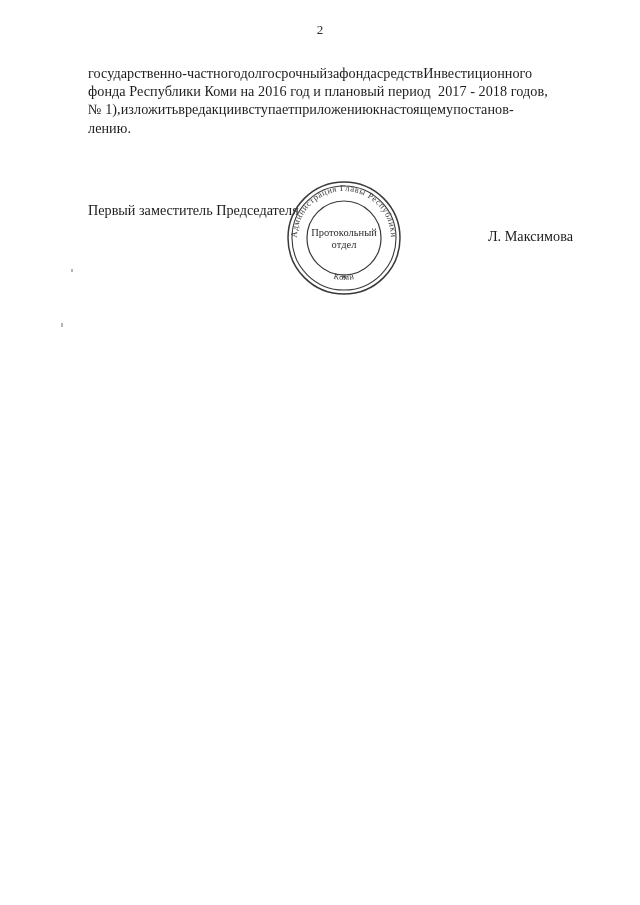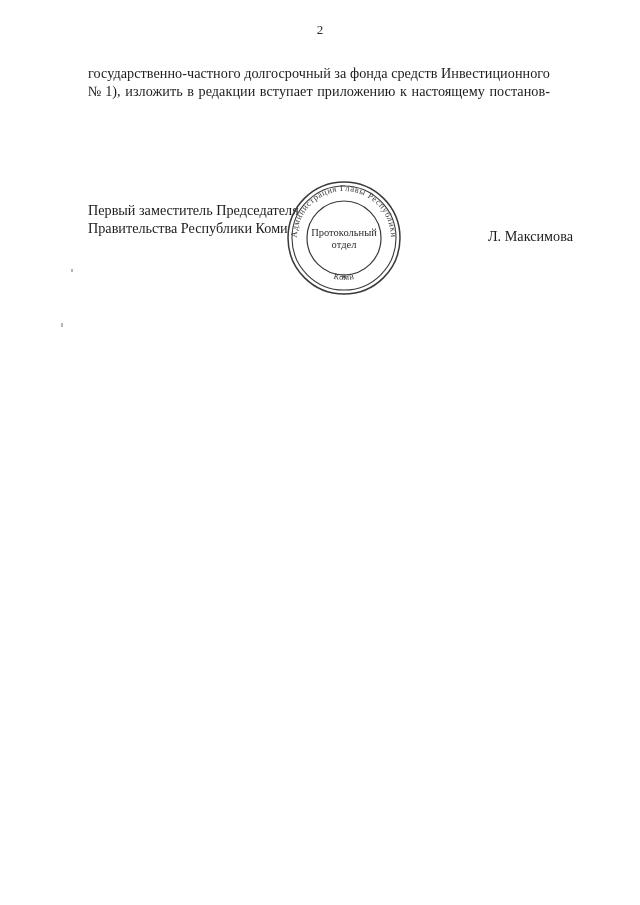--- a/index.html
+++ b/index.html
@@ -38,21 +38,21 @@
   }
   .para-line {
     font-size: 14.2px;
     line-height: 18.2px;
     color: #1c1c1c;
     white-space: pre;
     letter-spacing: 0.05px;
   }
   .para-line.justify {
     display: flex;
-    justify-content: space-between;
+    justify-content: flex-start;
     white-space: normal;
   }
   .para-line.justify > span { white-space: pre; }
 
   
   .clause {
     position: absolute;
     left: 88px;
     top: 154px;
     width: 462px;
@@ -121,40 +121,41 @@
 
     <div class="para-line justify">
       <span>государственно-частного</span>
       <span>долгосрочный</span>
       <span>за</span>
       <span>фонда</span>
       <span>средств</span>
       <span>Инвестиционного</span>
     </div>
 
+    <div class="para-line">фонда Республики Коми на 2016 год и плановый период  2017 - 2018 годов,</div>
 
 
     <div class="para-line justify">
       <span>№ 1),</span>
       <span>изложить</span>
       <span>в</span>
       <span>редакции</span>
       <span>вступает</span>
       <span>приложению</span>
       <span>к</span>
       <span>настоящему</span>
       <span>постанов-</span>
     </div>
 
+    <div class="para-line">лению.</div>
   </div>
 
 
   <div class="sign-block">
     <div class="sign-row">Первый заместитель Председателя</div>
-    <div class="sign-row">Правительства Республики Коми</div>
     <div class="sign-name">Л. Максимова</div>
   </div>
 
   <div class="stamp">
     <svg width="116" height="116" viewBox="0 0 116 116" xmlns="http://www.w3.org/2000/svg">
       <defs>
         <path id="arcOuter" d="M 11,58 A 47,47 0 1 1 105,58" fill="none"></path>
         <path id="arcLower" d="M 16,58 A 42,42 0 1 0 100,58" fill="none"></path>
       </defs>
 

